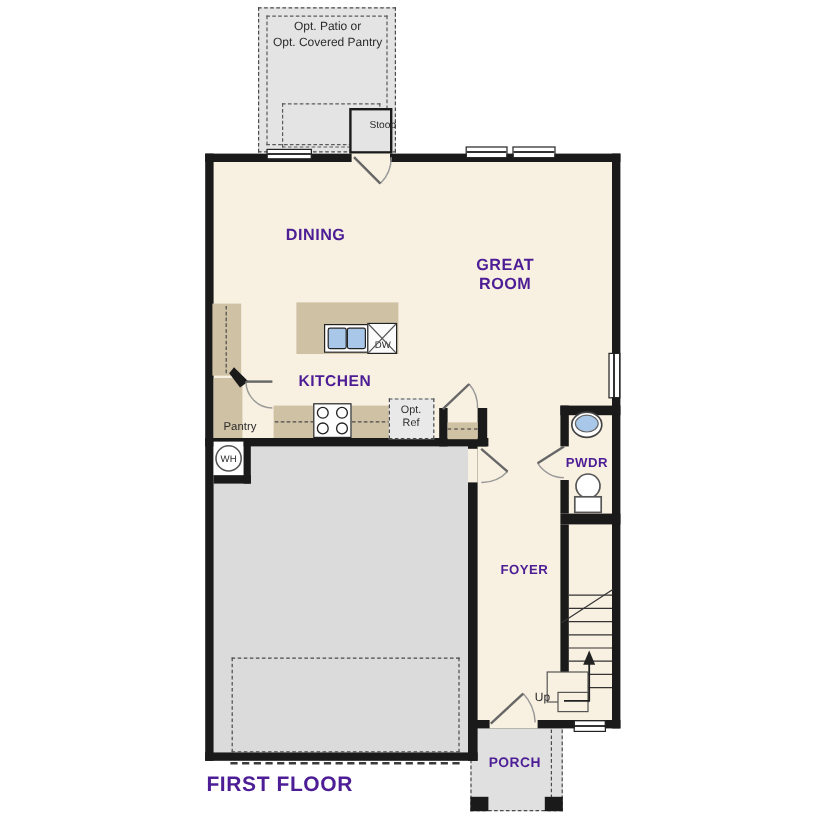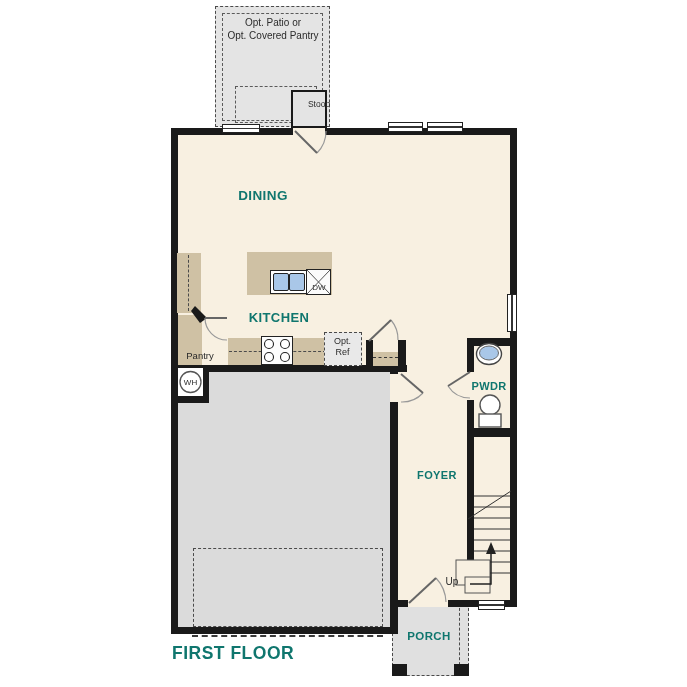--- a/index.html
+++ b/index.html
@@ -11,21 +11,21 @@
   .wall{position:absolute;background:#1a1a1a;}
   .fill-interior{background:#f8f0e1;}
   .fill-tan{background:#cfc1a4;}
   .fill-garage{background:#dbdbdb;}
   .fill-patio{background:#e4e4e4;}
   .fill-porch{background:#e0e0e0;}
   .dashed{border:1.5px dashed #4a4a4a;}
   .dashed-thin{border:1px dashed #5a5a5a;}
   .win{position:absolute;background:linear-gradient(to bottom,#fff 40%,#333 40%,#333 58%,#fff 58%);border:1.2px solid #222;box-sizing:border-box;}
   .win-v{position:absolute;background:linear-gradient(to right,#fff 40%,#333 40%,#333 58%,#fff 58%);border:1.2px solid #222;box-sizing:border-box;}
-  .room-label{position:absolute;font-weight:bold;text-align:center;color:#0f766e;letter-spacing:.4px;}
+  .room-label{position:absolute;font-weight:bold;text-align:center;color:#4c1d95;letter-spacing:.4px;}
   .small-label{position:absolute;color:#2b2b2b;text-align:center;}
   svg.overlay{position:absolute;left:0;top:0;pointer-events:none;}
 </style>
 </head>
 <body>
 
 <div id="plan">
 
   <div class="abs fill-patio dashed" style="left:215px;top:6px;width:115px;height:121px;box-sizing:border-box;"></div>
   <div class="abs dashed-thin" style="left:222px;top:13px;width:101px;height:108px;box-sizing:border-box;"></div>
@@ -170,20 +170,21 @@
       <ellipse cx="489" cy="354" rx="12.5" ry="10.5" fill="#fff" stroke="#444" stroke-width="1.4"></ellipse>
       <ellipse cx="489" cy="353" rx="9.5" ry="7" fill="#a9c7e8" stroke="#666" stroke-width="1"></ellipse>
     </g>
     <g>
       <circle cx="490" cy="405" r="10" fill="#fff" stroke="#555" stroke-width="1.4"></circle>
       <rect x="479" y="414" width="22" height="13" fill="#fff" stroke="#555" stroke-width="1.4"></rect>
     </g>
   </svg>
 
   <div class="room-label" style="left:227px;top:188px;width:72px;font-size:13.5px;">DINING</div>
+  <div class="room-label" style="left:385px;top:213px;width:72px;font-size:13.5px;line-height:16px;">GREAT ROOM</div>
   <div class="room-label" style="left:243px;top:310px;width:72px;font-size:13px;">KITCHEN</div>
   <div class="room-label" style="left:407px;top:469px;width:60px;font-size:11px;">FOYER</div>
   <div class="room-label" style="left:467px;top:380px;width:44px;font-size:11px;">PWDR</div>
   <div class="room-label" style="left:397px;top:630px;width:64px;font-size:11.5px;">PORCH</div>
 
   <div class="small-label" style="left:180px;top:378px;width:21px;font-size:8px;">WH</div>
   <div class="small-label" style="left:443px;top:576px;width:18px;font-size:10px;">Up</div>
 
   <div class="room-label" style="left:172px;top:643px;width:130px;font-size:17.5px;text-align:left;letter-spacing:.5px;">FIRST FLOOR</div>
 

